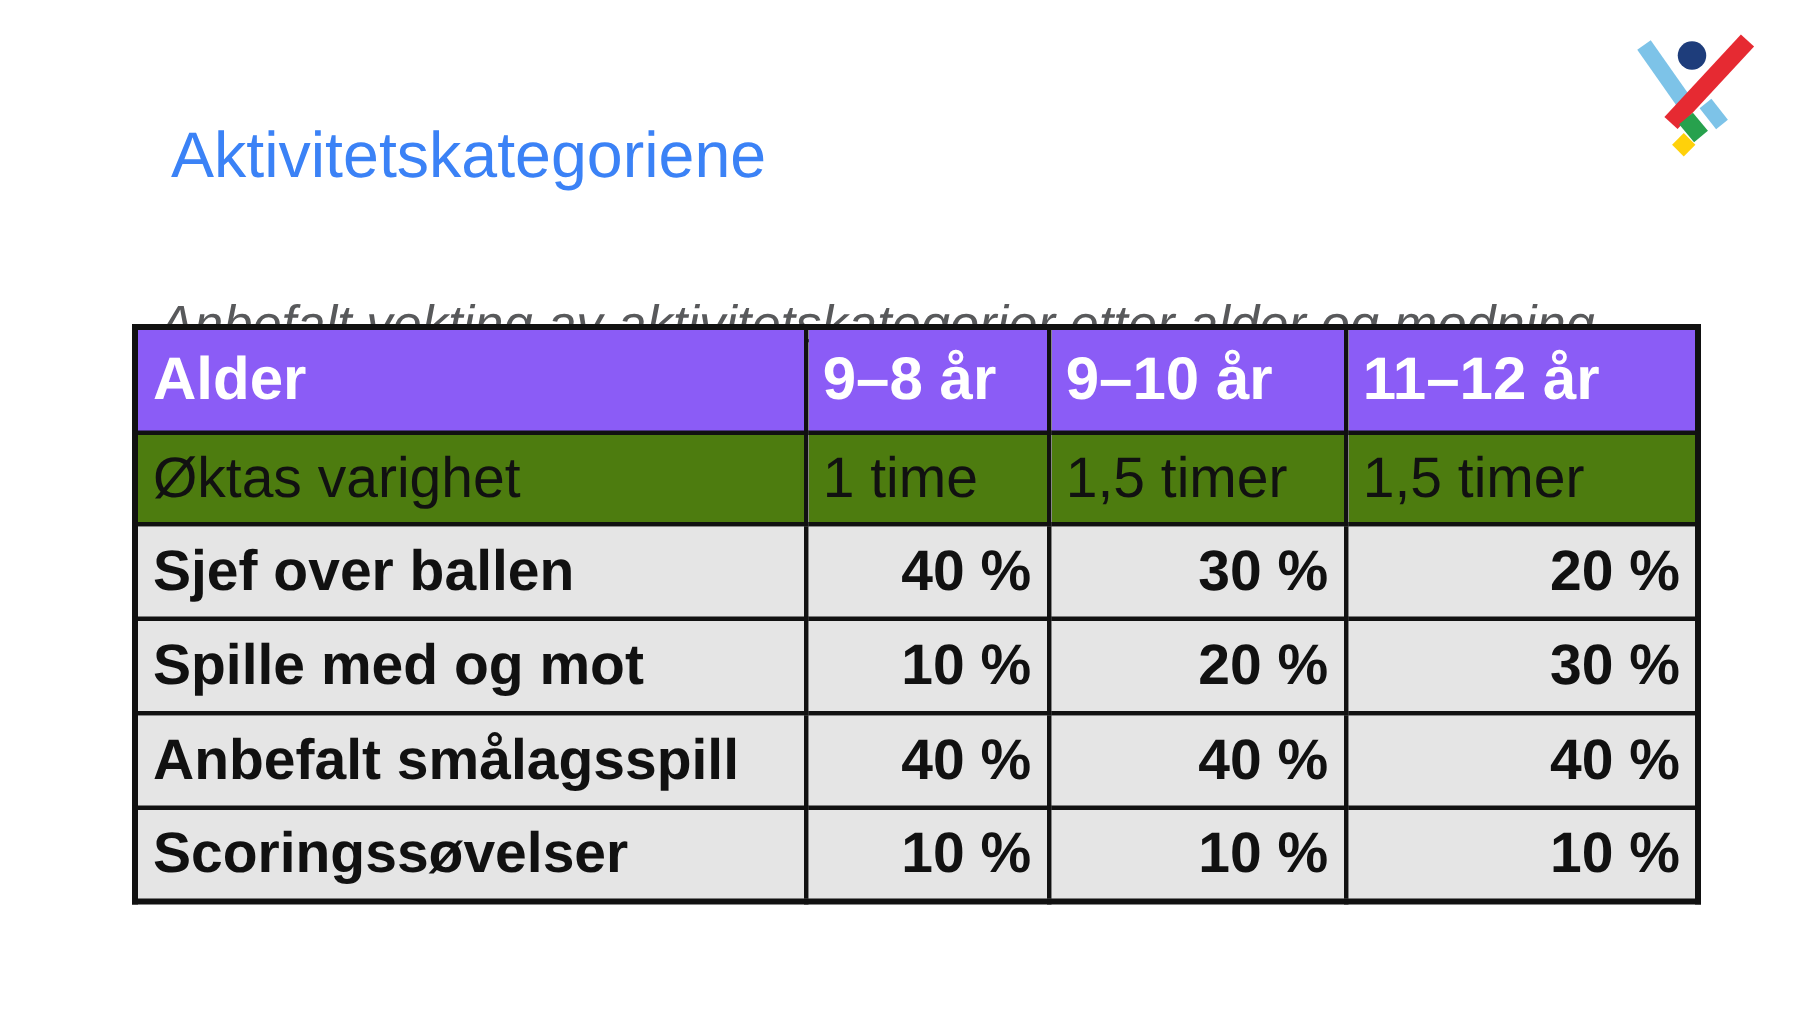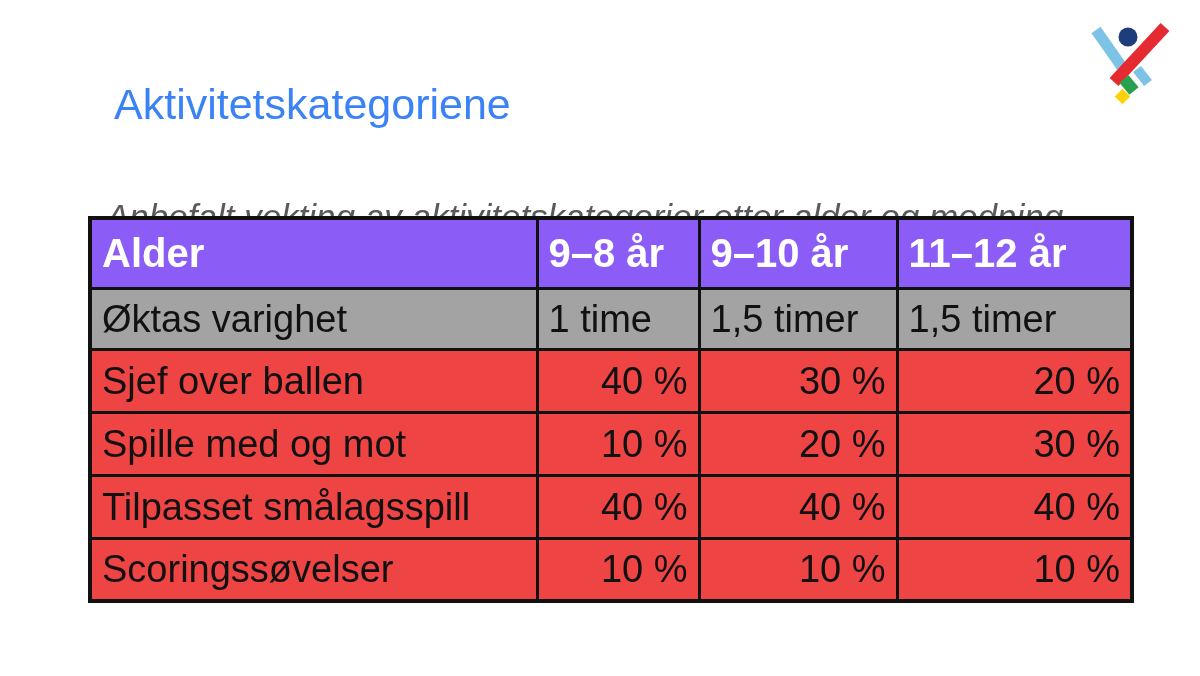--- a/index.html
+++ b/index.html
@@ -52,30 +52,31 @@
   tr.header-row { height: 70px; }
   tr.header-row th {
     background: #8b5cf6;
     color: #ffffff;
     font-size: 40px;
     font-weight: bold;
     text-align: left;
   }
   tr.duration-row { height: 61px; }
   tr.duration-row td {
-    background: #a3a3a3;
+    background: #4d7c0f;
     color: #111111;
     font-size: 38px;
     text-align: left;
   }
   tr.category-row { height: 63px; }
   tr.category-row td {
-    background: #ef4444;
+    background: #e5e5e5;
     color: #111111;
     font-size: 38px;
+    font-weight: bold;
   }
   td.cat-label { text-align: left; }
   td.val { text-align: right; padding-right: 9px; }
 </style>
 </head>
 <body>
 
 <h1 class="slide-title">Aktivitetskategoriene</h1>
 
 <p class="slide-subtitle">Anbefalt vekting av aktivitetskategorier etter alder og modning</p>
@@ -115,21 +116,21 @@
     <td class="val">30 %</td>
     <td class="val">20 %</td>
   </tr>
   <tr class="category-row">
     <td class="cat-label">Spille med og mot</td>
     <td class="val">10 %</td>
     <td class="val">20 %</td>
     <td class="val">30 %</td>
   </tr>
   <tr class="category-row">
-    <td class="cat-label">Tilpasset smålagsspill</td>
+    <td class="cat-label">Anbefalt smålagsspill</td>
     <td class="val">40 %</td>
     <td class="val">40 %</td>
     <td class="val">40 %</td>
   </tr>
   <tr class="category-row">
     <td class="cat-label">Scoringssøvelser</td>
     <td class="val">10 %</td>
     <td class="val">10 %</td>
     <td class="val">10 %</td>
   </tr>

